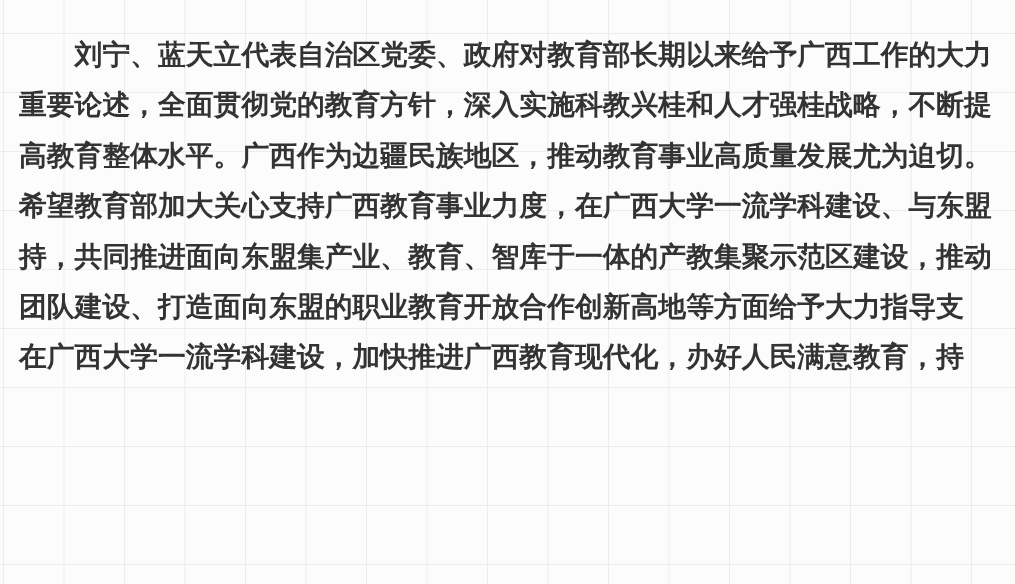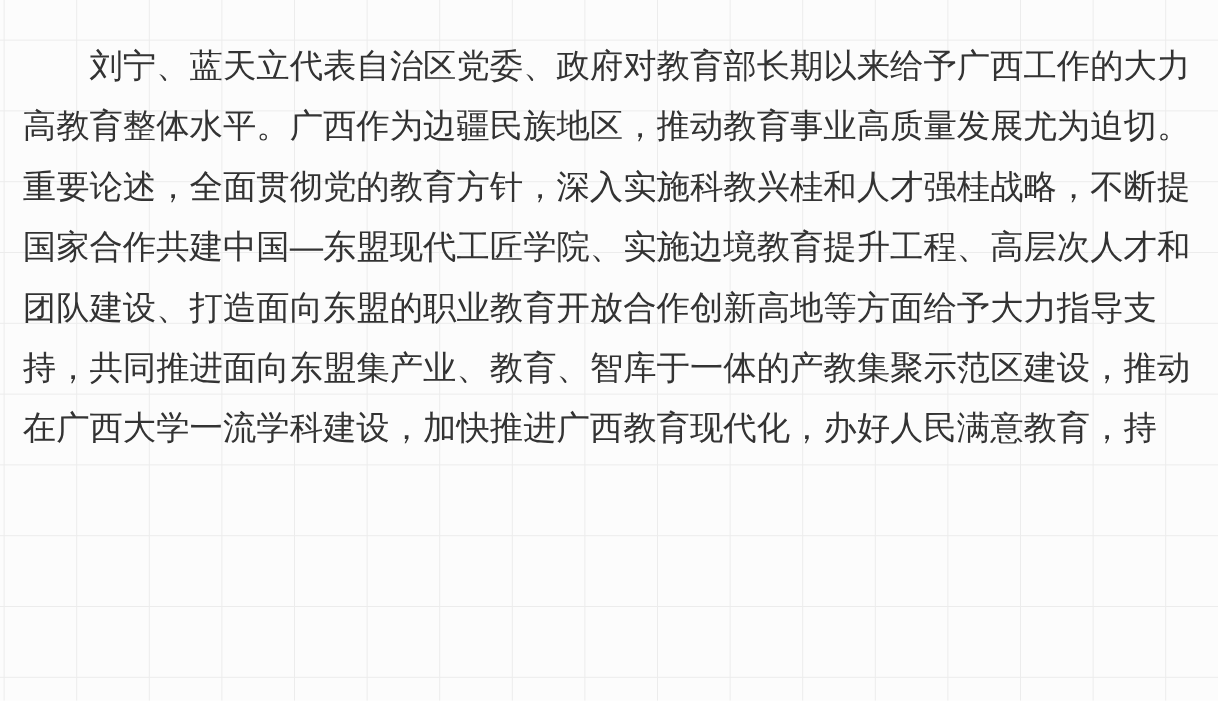--- a/index.html
+++ b/index.html
@@ -31,34 +31,34 @@
   }
   .paragraph {
     position: absolute;
     top: 0;
     left: 0;
     width: 1015px;
     padding: 30px 18px 0 19px;
     color: var(--text-color);
     font-size: 27.8px;
     line-height: 50.4px;
-    font-weight: 400;
+    font-weight: 700;
     letter-spacing: 0;
   }
   .text-line {
     height: 50.4px;
     white-space: pre;
   }
 </style>
 </head>
 <body>
 
 <div class="page">
   <div class="paragraph" id="paragraph-container">
       <div class="text-line">　　刘宁、蓝天立代表自治区党委、政府对教育部长期以来给予广西工作的大力</div>
+      <div class="text-line">重要论述，全面贯彻党的教育方针，深入实施科教兴桂和人才强桂战略，不断提</div>
       <div class="text-line">高教育整体水平。广西作为边疆民族地区，推动教育事业高质量发展尤为迫切。</div>
-      <div class="text-line">重要论述，全面贯彻党的教育方针，深入实施科教兴桂和人才强桂战略，不断提</div>
-      <div class="text-line">国家合作共建中国—东盟现代工匠学院、实施边境教育提升工程、高层次人才和</div>
+      <div class="text-line">希望教育部加大关心支持广西教育事业力度，在广西大学一流学科建设、与东盟</div>
+      <div class="text-line">持，共同推进面向东盟集产业、教育、智库于一体的产教集聚示范区建设，推动</div>
       <div class="text-line">团队建设、打造面向东盟的职业教育开放合作创新高地等方面给予大力指导支</div>
-      <div class="text-line">持，共同推进面向东盟集产业、教育、智库于一体的产教集聚示范区建设，推动</div>
       <div class="text-line">在广西大学一流学科建设，加快推进广西教育现代化，办好人民满意教育，持</div>
     </div>
 </div>
 
 </body></html>

